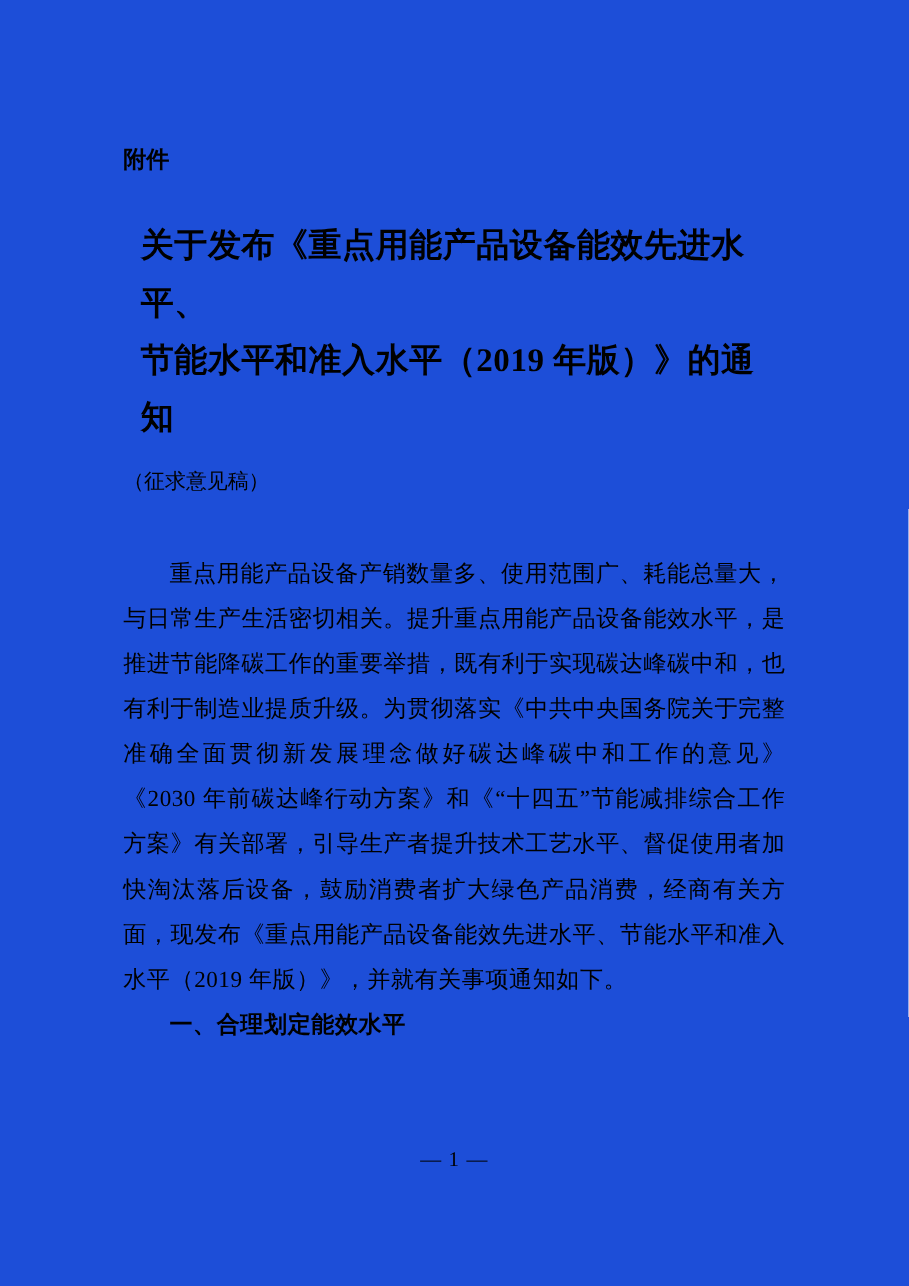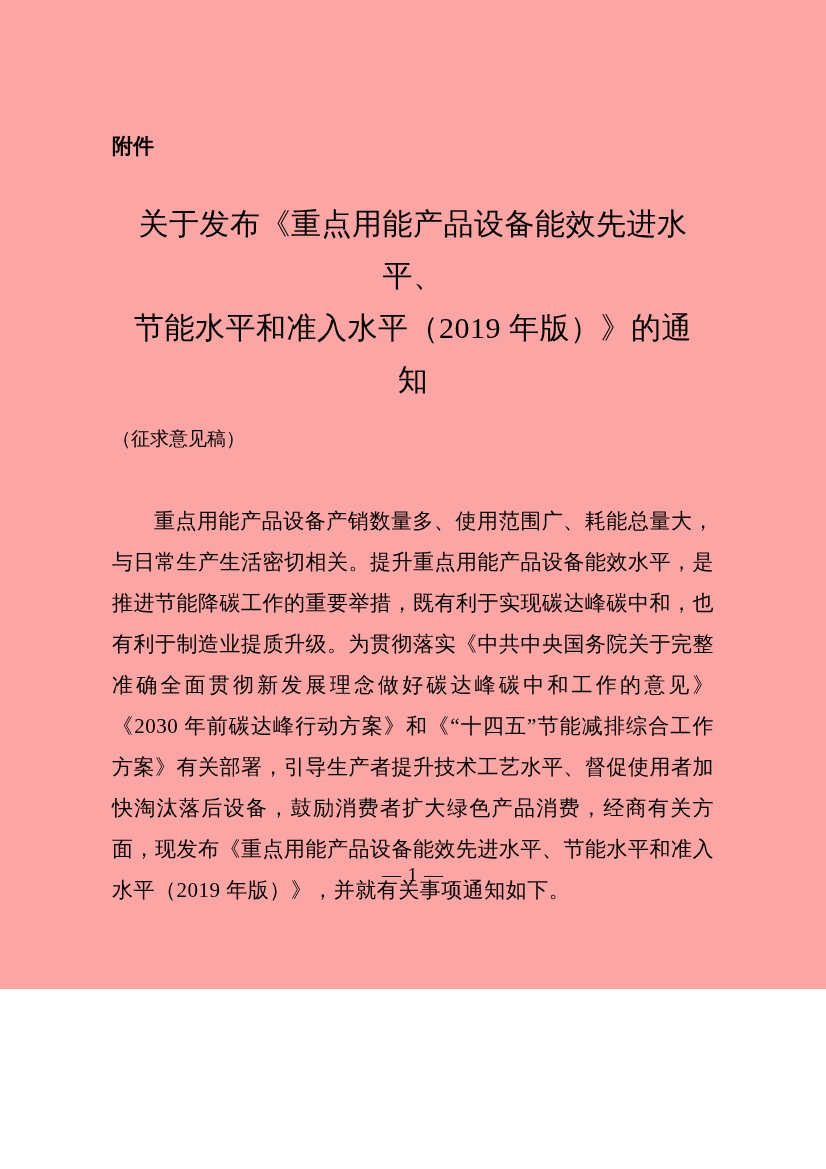--- a/index.html
+++ b/index.html
@@ -3,41 +3,40 @@
 <meta charset="utf-8">
 <style>
   html, body {
     margin: 0;
     padding: 0;
     background: #ffffff;
   }
   .page {
     position: relative;
     width: 826px;
-    height: 989px;
+    height: 1169px;
     margin: 0 auto;
-    background: #fca5a5;
+    background: #1d4ed8;
     box-sizing: border-box;
     padding: 132px 112px 0 112px;
     font-family: "Liberation Serif", "DejaVu Serif", serif;
     color: #000000;
     overflow: hidden;
   }
   .attachment {
     font-family: "Liberation Sans", "DejaVu Sans", sans-serif;
     font-weight: 700;
     font-size: 21px;
     line-height: 28px;
     margin: 0 0 38px 0;
     text-align: left;
   }
   .title {
     margin: 16px;
-    text-align: center;
-    font-weight: 400;
+    font-weight: 700;
     font-size: 30px;
     line-height: 52px;
     letter-spacing: 0.5px;
     font-family: "Liberation Serif", "DejaVu Serif", serif;
   }
   .title-line {
     display: block;
   }
   .subtitle {
     text-align: left;
@@ -87,17 +86,18 @@
 
   <h1 class="title">
     <span class="title-line">关于发布《重点用能产品设备能效先进水平、</span>
     <span class="title-line">节能水平和准入水平（2019 年版）》的通知</span>
   </h1>
 
   <div class="subtitle">（征求意见稿）</div>
 
   <p class="body-para">重点用能产品设备产销数量多、使用范围广、耗能总量大，与日常生产生活密切相关。提升重点用能产品设备能效水平，是推进节能降碳工作的重要举措，既有利于实现碳达峰碳中和，也有利于制造业提质升级。为贯彻落实《中共中央国务院关于完整准确全面贯彻新发展理念做好碳达峰碳中和工作的意见》《2030 年前碳达峰行动方案》和《“十四五”节能减排综合工作方案》有关部署，引导生产者提升技术工艺水平、督促使用者加快淘汰落后设备，鼓励消费者扩大绿色产品消费，经商有关方面，现发布《重点用能产品设备能效先进水平、节能水平和准入水平（2019 年版）》，并就有关事项通知如下。</p>
 
+  <h2 class="section-heading">一、合理划定能效水平</h2>
 
 
   <div class="footer">— 1 —</div>
 
 </div>
 
 </body></html>

